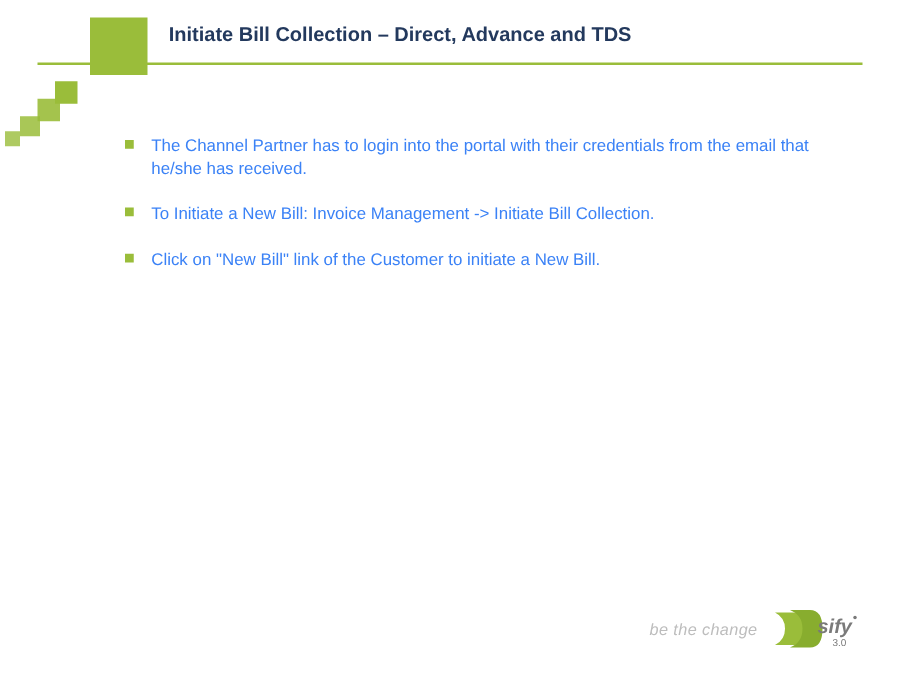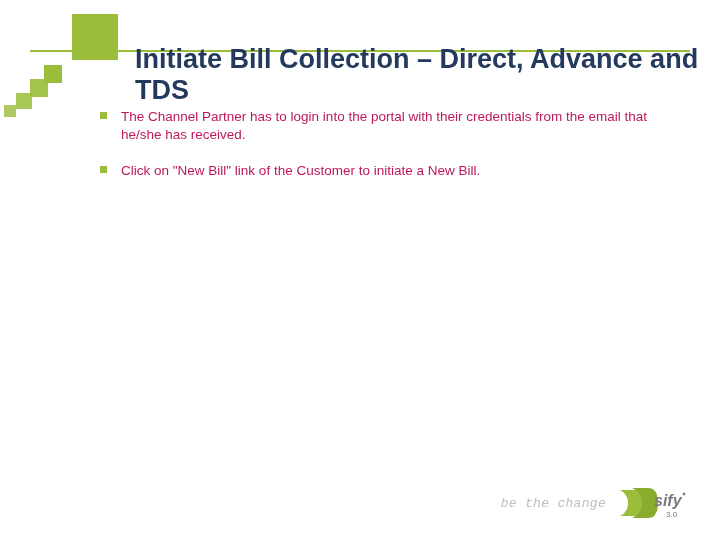--- a/index.html
+++ b/index.html
@@ -16,24 +16,23 @@
     left: 30px;
     right: 30px;
     top: 50px;
     height: 2px;
     background: #9ABD3A;
   }
   .title {
     position: absolute;
     left: 135px;
     top: 20px;
-    font-size: 27px;
+    font-size: 16px;
     color: #23395d;
     font-family: Verdana, Arial, sans-serif;
-    margin-top: 24px;
   }
   .deco-big {
     position: absolute;
     left: 72px;
     top: 14px;
     width: 46px;
     height: 46px;
     background: #9ABD3A;
   }
   .deco-group {
@@ -48,21 +47,21 @@
     position: absolute;
     left: 100px;
     top: 108px;
     right: 60px;
   }
   .bullet-item {
     display: flex;
     align-items: flex-start;
     margin-bottom: 18px;
     font-size: 13.5px;
-    color: #be185d;
+    color: #3b82f6;
     line-height: 1.35;
   }
   .bullet-mark {
     width: 7px;
     height: 7px;
     background: #9ABD3A;
     margin-top: 4px;
     margin-right: 14px;
     flex-shrink: 0;
   }
@@ -71,21 +70,21 @@
     right: 30px;
     bottom: 18px;
     display: flex;
     align-items: center;
     gap: 12px;
   }
   .tagline {
     font-size: 13px;
     color: #bdbdbd;
     font-style: italic;
-    font-family: Liberation Mono, monospace;
+    font-family: Liberation Sans, sans-serif;
     letter-spacing: 0.3px;
   }
   .logo { display: flex; }
   .logo svg { display: block; }
   .logo-text {
     font-family: Arial, sans-serif;
     font-weight: 700;
     font-size: 16px;
     fill: #7a7a7a;
     font-style: italic;
@@ -106,20 +105,24 @@
   <div class="sq" style="left:4px;  top:40px; width:12px; height:12px; opacity:.8;"></div>
 </div>
 
 <div class="content">
   <div class="bullet-item">
     <span class="bullet-mark"></span>
     <span>The Channel Partner has to login into the portal with their credentials from the email that he/she has received.</span>
   </div>
   <div class="bullet-item">
     <span class="bullet-mark"></span>
+    <span>To Initiate a New Bill: Invoice Management -&gt; Initiate Bill Collection.</span>
+  </div>
+  <div class="bullet-item">
+    <span class="bullet-mark"></span>
     <span>Click on "New Bill" link of the Customer to initiate a New Bill.</span>
   </div>
 </div>
 
 <div class="footer">
   <span class="tagline">be the change</span>
   <span class="logo">
     <svg width="72" height="38" viewBox="0 0 72 38">
       <path d="M2 6 L18 6 Q26 6 26 19 Q26 32 18 32 L2 32 Q10 28 10 19 Q10 10 2 6 Z" fill="#9ABD3A"></path>
       <path d="M14 4 L30 4 Q40 4 40 19 Q40 34 30 34 L14 34 Q24 30 24 19 Q24 8 14 4 Z" fill="#88AD2E"></path>

